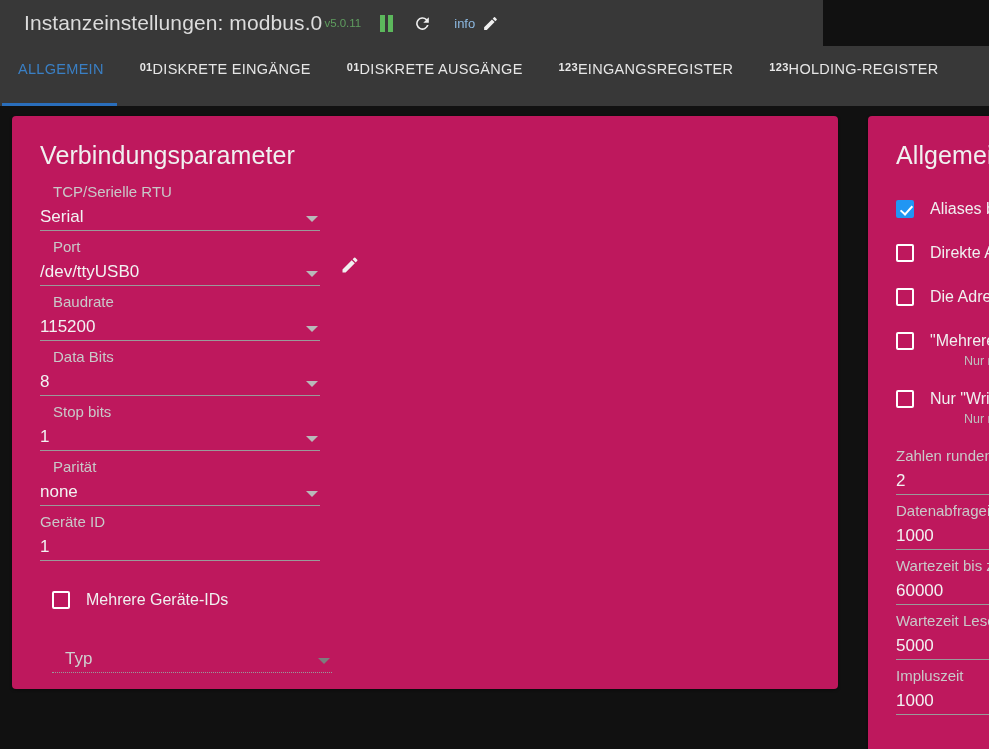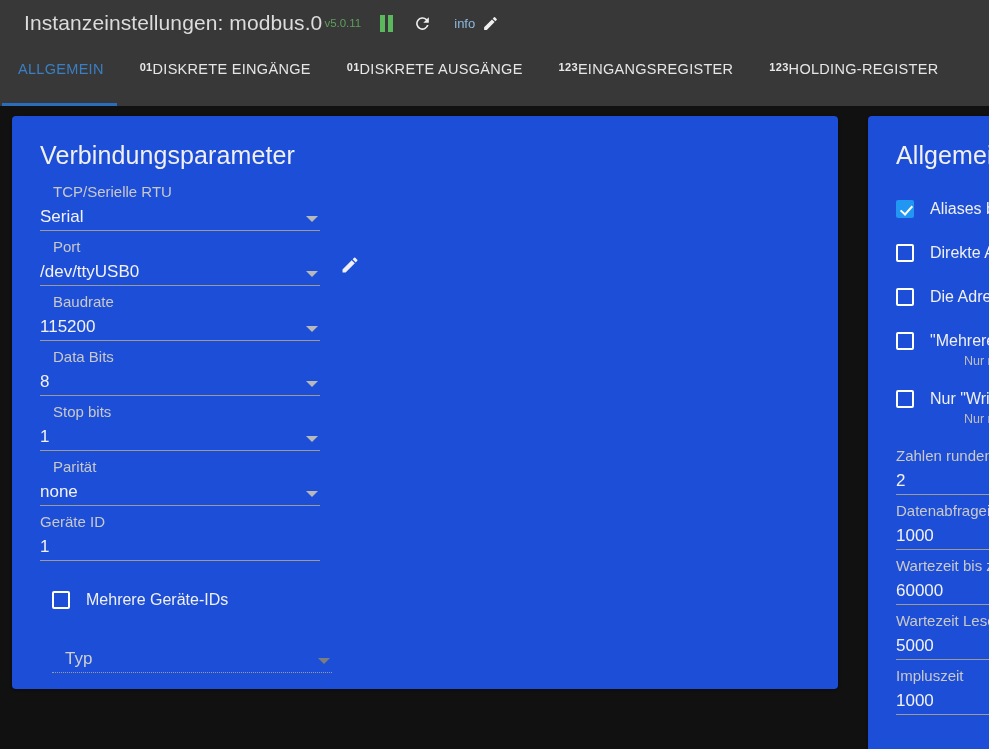--- a/index.html
+++ b/index.html
@@ -19,21 +19,21 @@
     width: 989px;
     height: 749px;
     background: #111111;
     overflow: hidden;
   }
 
   
   .header {
     position: absolute;
     top: 0; left: 0;
-    width: 989px;
+    width: 823px;
     height: 46px;
     background: #383838;
     display: flex;
     align-items: center;
     padding-left: 24px;
   }
   .header-title {
     font-size: 21px;
     font-weight: 400;
     color: #dcdcdc;
@@ -130,21 +130,21 @@
   .content {
     position: absolute;
     top: 106px; left: 0;
     width: 989px;
     height: 643px;
     background: #111111;
   }
 
   .card {
     position: absolute;
-    background: #1d4ed8;
+    background: #be185d;
     border-radius: 4px;
     box-shadow: 0 1px 3px rgba(0,0,0,0.45);
     overflow: hidden;
   }
   #card-connection {
     left: 12px;
     top: 10px;
     width: 826px;
     height: 573px;
     padding: 24px 28px 0 28px;

